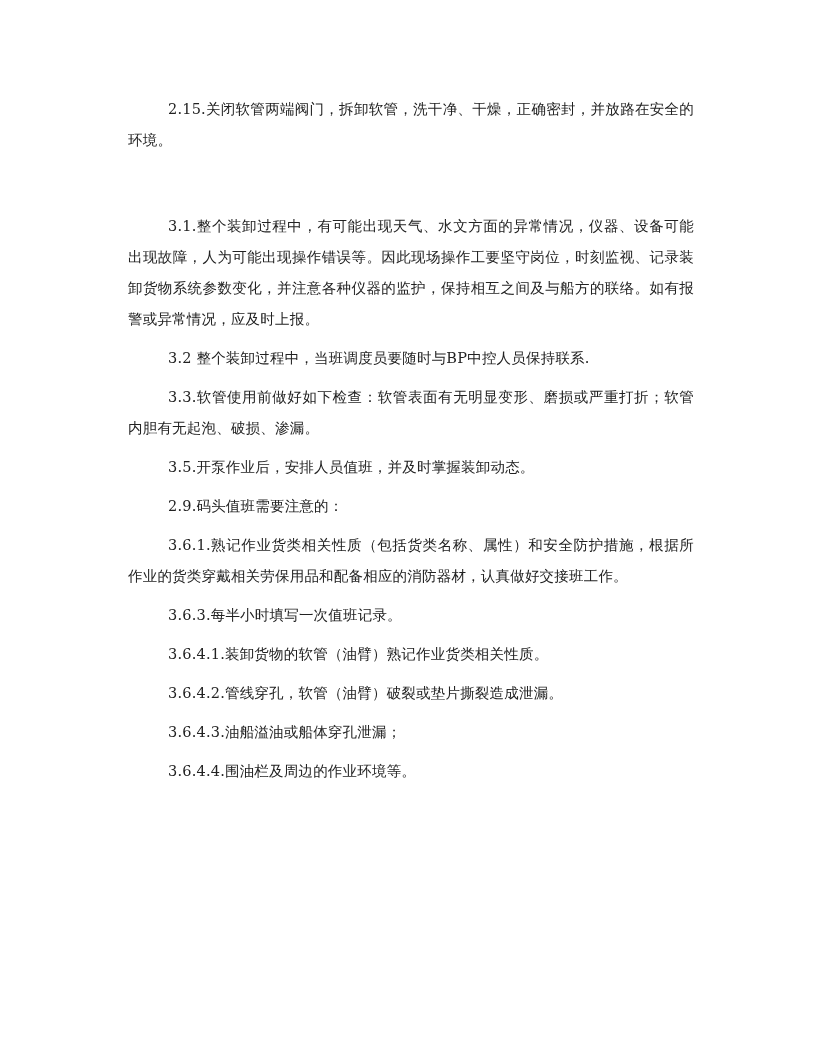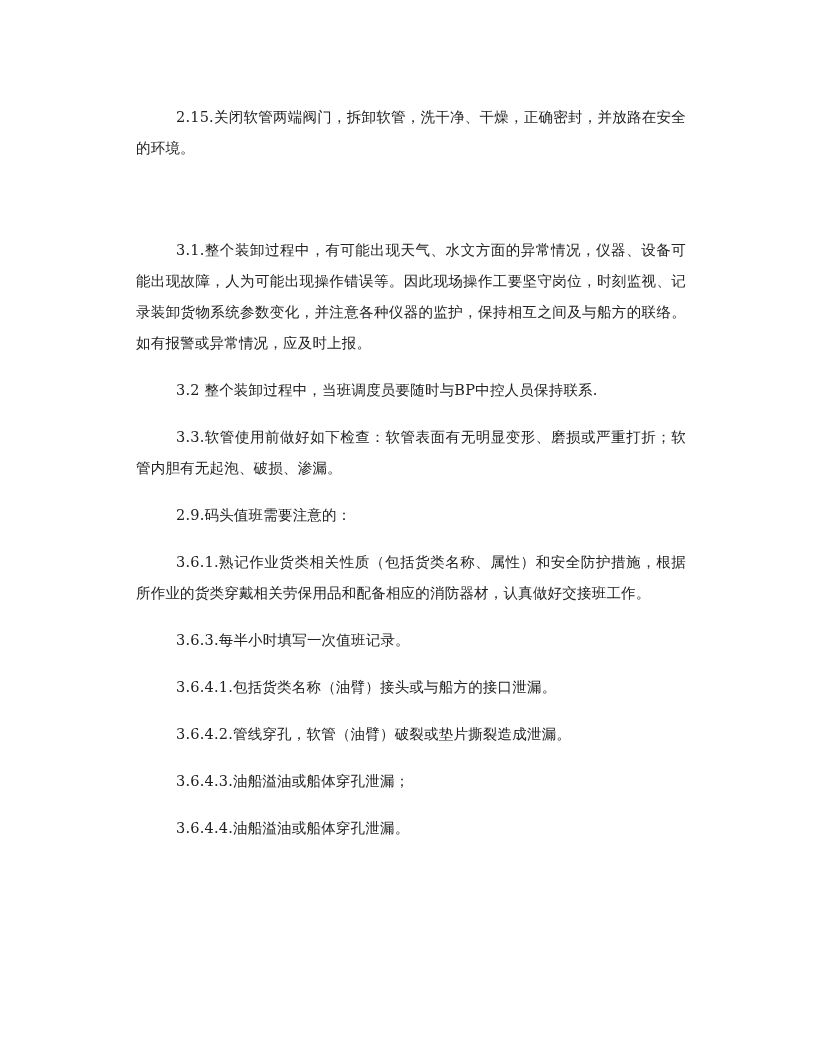--- a/index.html
+++ b/index.html
@@ -8,39 +8,40 @@
     position: absolute;
     left: 120px;
     top: 86px;
     width: 582px;
     font-family: "DejaVu Serif", "Liberation Serif", serif;
     font-size: 14.5px;
     color: #222222;
     line-height: 31px;
   }
   .para {
-    margin: 16px;
+    margin: 8px;
     text-indent: 40px;
     text-align: justify;
     text-align-last: left;
     letter-spacing: 0.2px;
   }
   .gap { height: 39px; }
 </style>
 </head>
 <body>
 
 <div class="page">
   <p class="para">2.15.关闭软管两端阀门，拆卸软管，洗干净、干燥，正确密封，并放路在安全的环境。</p>
 
   <div class="gap"></div>
 
   <p class="para">3.1.整个装卸过程中，有可能出现天气、水文方面的异常情况，仪器、设备可能出现故障，人为可能出现操作错误等。因此现场操作工要坚守岗位，时刻监视、记录装卸货物系统参数变化，并注意各种仪器的监护，保持相互之间及与船方的联络。如有报警或异常情况，应及时上报。</p>
   <p class="para">3.2 整个装卸过程中，当班调度员要随时与BP中控人员保持联系.</p>
   <p class="para">3.3.软管使用前做好如下检查：软管表面有无明显变形、磨损或严重打折；软管内胆有无起泡、破损、渗漏。</p>
+  <p class="para">3.5.开泵作业后，安排人员值班，并及时掌握装卸动态。</p>
   <p class="para">2.9.码头值班需要注意的：</p>
   <p class="para">3.6.1.熟记作业货类相关性质（包括货类名称、属性）和安全防护措施，根据所作业的货类穿戴相关劳保用品和配备相应的消防器材，认真做好交接班工作。</p>
   <p class="para">3.6.3.每半小时填写一次值班记录。</p>
-  <p class="para">3.6.4.1.包括货类名称（油臂）接头或与船方的接口泄漏。</p>
+  <p class="para">3.6.4.1.装卸货物的软管（油臂）熟记作业货类相关性质。</p>
   <p class="para">3.6.4.2.管线穿孔，软管（油臂）破裂或垫片撕裂造成泄漏。</p>
   <p class="para">3.6.4.3.油船溢油或船体穿孔泄漏；</p>
-  <p class="para">3.6.4.4.油船溢油或船体穿孔泄漏。</p>
+  <p class="para">3.6.4.4.围油栏及周边的作业环境等。</p>
 </div>
 
 </body></html>

